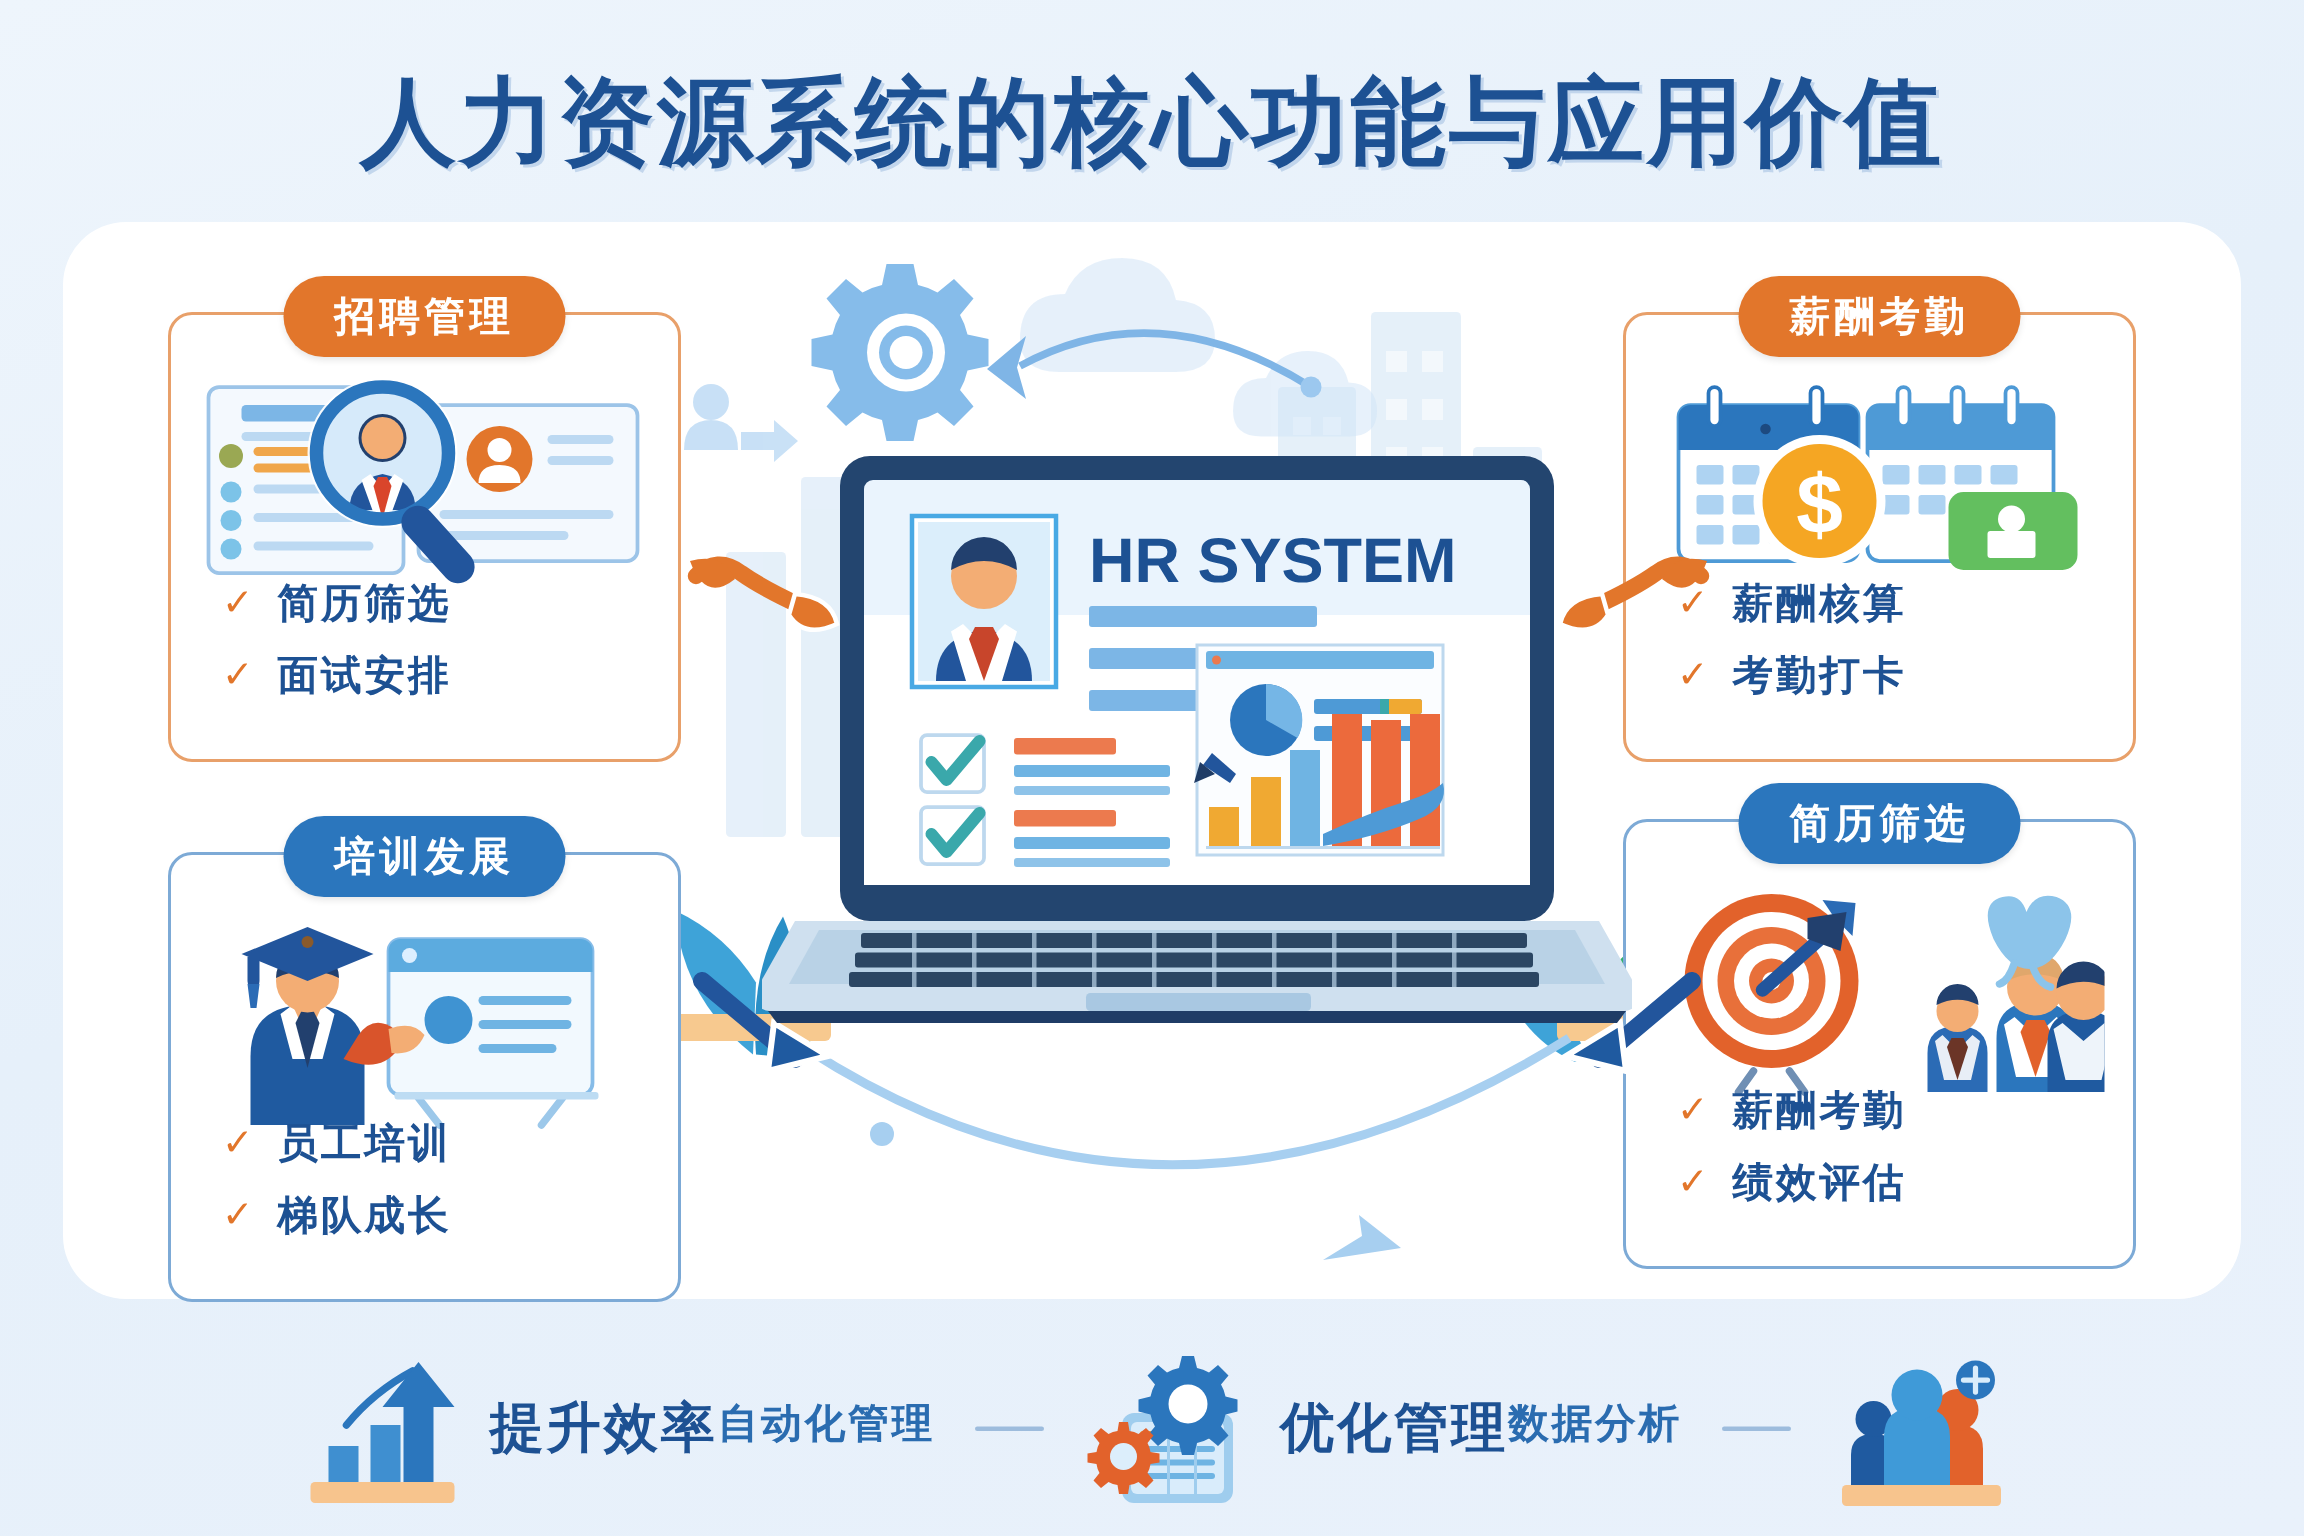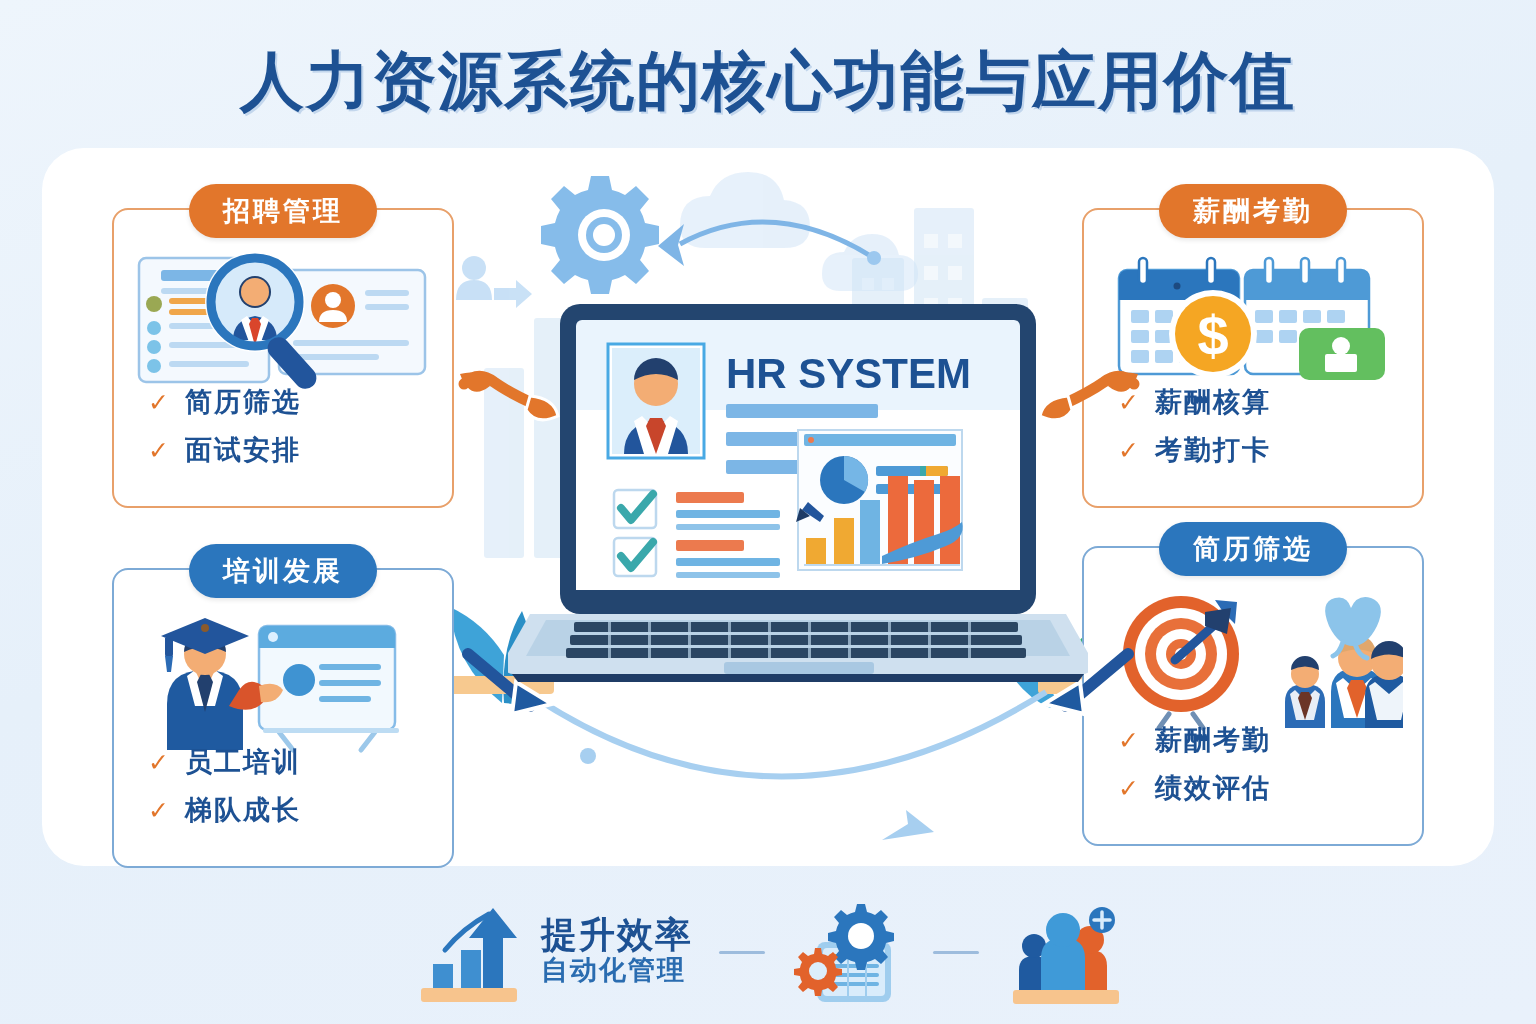--- a/index.html
+++ b/index.html
@@ -92,21 +92,21 @@
   
   #laptop{ position:absolute; left:466px; top:146px; width:580px; height:400px; }
 
   
   #footer{
     position:absolute; left:0; bottom:18px; width:100%;
     display:flex; align-items:center; justify-content:center;
     gap:0px;
   }
   .fItem{ display:flex; align-items:center; gap:16px; }
-  .fText{ display:flex; flex-direction:column; }
+  .fText{ display:flex; flex-direction:row; }
   .fMain{
     font-size:36px; font-weight:bold; color:#1d5193; letter-spacing:2px;
     line-height:1.05;
   }
   .fSub{
     font-size:27px; font-weight:700; color:#2a6cb0; letter-spacing:2px;
     line-height:1.25;
   }
   .fDash{
     width:46px; height:3px; background:#9dbcdd; border-radius:2px;
@@ -553,20 +553,24 @@
         <g transform="translate(44,6)">
           <path fill="#2b76bd" d="M22 0 h8 l2 8 a24 24 0 0 1 8 3 l6-5 l7 7 l-5 6 a24 24 0 0 1 3 8 l8 2 v8 l-8 2 a24 24 0 0 1-3 8 l5 6 l-7 7 l-6-5 a24 24 0 0 1-8 3 l-2 8 h-8 l-2-8 a24 24 0 0 1-8-3 l-6 5 l-7-7 l5-6 a24 24 0 0 1-3-8 l-8-2 v-8 l8-2 a24 24 0 0 1 3-8 l-5-6 l7-7 l6 5 a24 24 0 0 1 8-3 z"></path>
           <circle cx="26" cy="32" r="13" fill="#ffffff"></circle>
         </g>
 
         <g transform="translate(10,50)">
           <path fill="#e2622b" d="M14 0 h6 l1 6 a17 17 0 0 1 6 2 l5-4 l5 5 l-4 5 a17 17 0 0 1 2 6 l6 1 v6 l-6 1 a17 17 0 0 1-2 6 l4 5 l-5 5 l-5-4 a17 17 0 0 1-6 2 l-1 6 h-6 l-1-6 a17 17 0 0 1-6-2 l-5 4 l-5-5 l4-5 a17 17 0 0 1-2-6 l-6-1 v-6 l6-1 a17 17 0 0 1 2-6 l-4-5 l5-5 l5 4 a17 17 0 0 1 6-2z"></path>
           <circle cx="17" cy="23" r="9" fill="#dceefb"></circle>
         </g>
       </svg>
+      <div class="fText">
+        <span class="fMain">优化管理</span>
+        <span class="fSub">数据分析</span>
+      </div>
     </div>
 
     <div class="fDash"></div>
 
     <div class="fItem">
       <svg width="122" height="108" viewBox="0 0 122 108">
         <path d="M14 92 v-20 q0-14 15-14 q15 0 15 14 v20z" fill="#1f5aa0"></path>
         <circle cx="29" cy="48" r="12" fill="#1f5aa0"></circle>
         <path d="M68 92 v-24 q0-16 17-16 q17 0 17 16 v24z" fill="#e2622b"></path>
         <circle cx="85" cy="42" r="14" fill="#e2622b"></circle>

